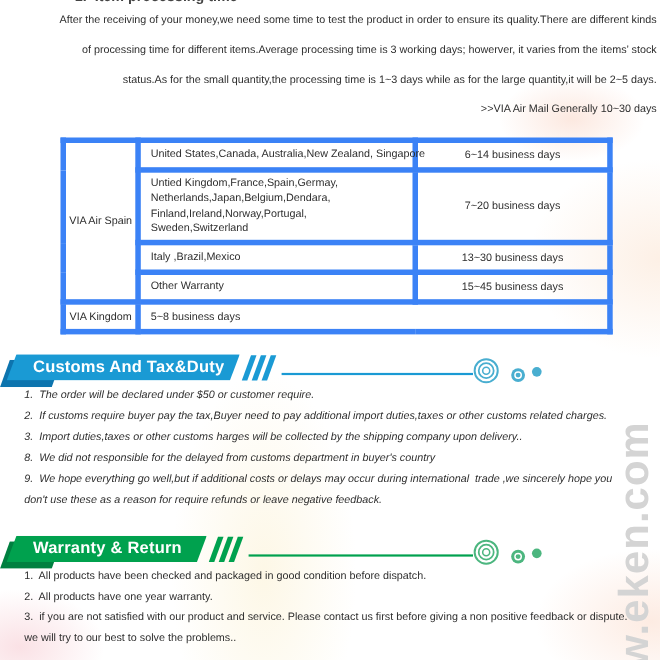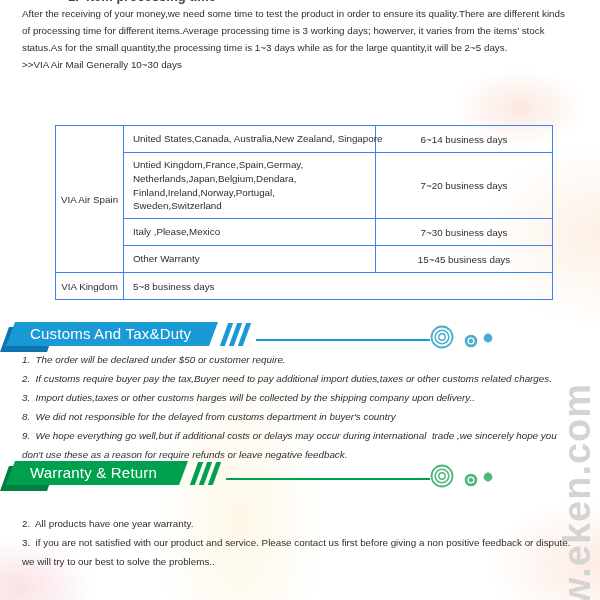--- a/index.html
+++ b/index.html
@@ -19,51 +19,51 @@
   .watermark{
     position:absolute;right:-4px;top:328px;height:340px;width:48px;
     writing-mode:vertical-rl;transform:rotate(180deg);
     font-size:38px;font-weight:bold;color:var(--watermark);letter-spacing:1px;
     white-space:nowrap;
   }
   .clipped-heading{
     position:absolute;left:68px;top:-11px;font-size:13px;font-weight:600;color:#444;white-space:pre;
   }
   .intro{position:absolute;left:22px;top:5px;width:575px;}
-  .intro .line{font-size:9.8px;line-height:17px;white-space:pre;color:#2e2e2e;}
+  .intro .line{font-size:9.8px;line-height:27px;white-space:pre;color:#2e2e2e;text-align:right;}
   table.shipping{
     position:absolute;left:55px;top:125px;width:497px;border-collapse:collapse;table-layout:fixed;
   }
   table.shipping td{
-    border:1px solid #3b82f6;font-size:9.8px;color:#2e2e2e;vertical-align:middle;
+    border:5px solid #3b82f6;font-size:9.8px;color:#2e2e2e;vertical-align:middle;
   }
   td.method{text-align:center;}
   td.countries{text-align:left;padding-left:9px;white-space:pre;line-height:13.8px;}
   td.days{text-align:center;}
   td.express-days{text-align:left;padding-left:9px;white-space:pre;}
   
   .banner-group{position:absolute;left:0;width:600px;height:30px;}
   .banner-fold{
     position:absolute;left:0;top:5px;width:56px;height:25px;
     clip-path:polygon(9px 0, 100% 0, calc(100% - 9px) 100%, 0 100%);
   }
   .banner-band{
     position:absolute;left:6px;top:0;height:24px;line-height:24px;
     clip-path:polygon(9px 0, 100% 0, calc(100% - 9px) 100%, 0 100%);
-    color:#fff;font-size:15px;font-weight:normal;padding-left:24px;box-sizing:border-box;
+    color:#fff;font-size:15px;font-weight:bold;padding-left:24px;box-sizing:border-box;
     letter-spacing:0.2px;
   }
   .banner-slashes{position:absolute;top:1px;height:23px;}
   .banner-slashes .slash{
     display:inline-block;width:5px;height:23px;margin-right:4px;transform:skewX(-20deg);
   }
   .banner-rule{position:absolute;top:17px;height:1.6px;}
   .circles{position:absolute;left:426px;top:3px;}
   .customs-banner{top:322px;}
-  .warranty-banner{top:461px;}
+  .warranty-banner{top:487px;}
   .blue .banner-fold{background:var(--blue_dark);}
   .blue .banner-band{background:var(--blue);}
   .blue .slash{background:var(--blue);}
   .blue .banner-rule{background:var(--blue);}
   .blue .circles{color:var(--blue_light);}
   .green .banner-fold{background:var(--green_dark);}
   .green .banner-band{background:var(--green);}
   .green .slash{background:var(--green);}
   .green .banner-rule{background:var(--green);}
   .green .circles{color:var(--green_light);}
@@ -102,22 +102,22 @@
         <td class="days">6~14 business days</td>
       </tr>
       <tr style="height:66px">
         <td class="countries">Untied Kingdom,France,Spain,Germay,
 Netherlands,Japan,Belgium,Dendara,
 Finland,Ireland,Norway,Portugal,
 Sweden,Switzerland</td>
         <td class="days">7~20 business days</td>
       </tr>
       <tr style="height:27px">
-        <td class="countries">Italy ,Please,Mexico</td>
-        <td class="days">7~30 business days</td>
+        <td class="countries">Italy ,Brazil,Mexico</td>
+        <td class="days">13~30 business days</td>
       </tr>
       <tr style="height:27px">
         <td class="countries">Other Warranty</td>
         <td class="days">15~45 business days</td>
       </tr>
       <tr style="height:27px">
         <td class="method">VIA Kingdom</td>
         <td class="express-days" colspan="2">5~8 business days</td>
       </tr>
     </tbody>
@@ -160,17 +160,18 @@
       <circle cx="16" cy="12" r="10.5" fill="none" stroke="currentColor" stroke-width="1.8"></circle>
       <circle cx="16" cy="12" r="6.8" fill="none" stroke="currentColor" stroke-width="1.6"></circle>
       <circle cx="16" cy="12" r="3.2" fill="none" stroke="currentColor" stroke-width="1.4"></circle>
       <circle cx="45" cy="16" r="6.3" fill="currentColor"></circle>
       <circle cx="45" cy="16" r="2.9" fill="none" stroke="#ffffff" stroke-width="1.3"></circle>
       <circle cx="62" cy="13" r="4.4" fill="currentColor"></circle>
     </svg>
   </div>
 
   <div class="items warranty-items">
+    <div class="item">1.  All products have been checked and packaged in good condition before dispatch.</div>
     <div class="item">2.  All products have one year warranty.</div>
     <div class="item">3.  if you are not satisfied with our product and service. Please contact us first before giving a non positive feedback or dispute.
 we will try to our best to solve the problems..</div>
   </div>
 </div>
 
 </body></html>

